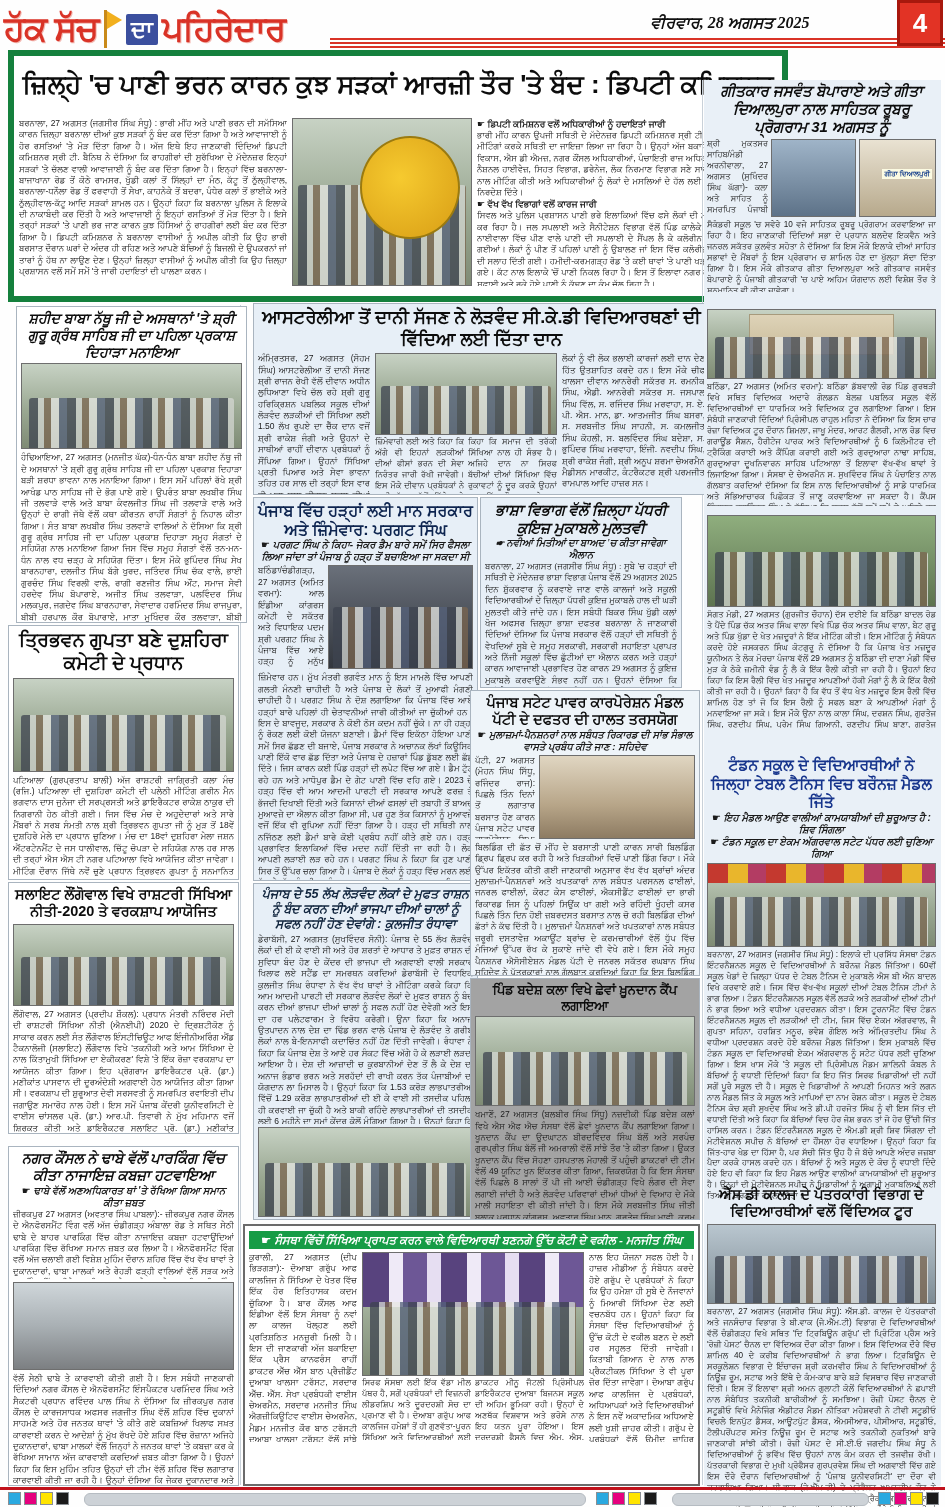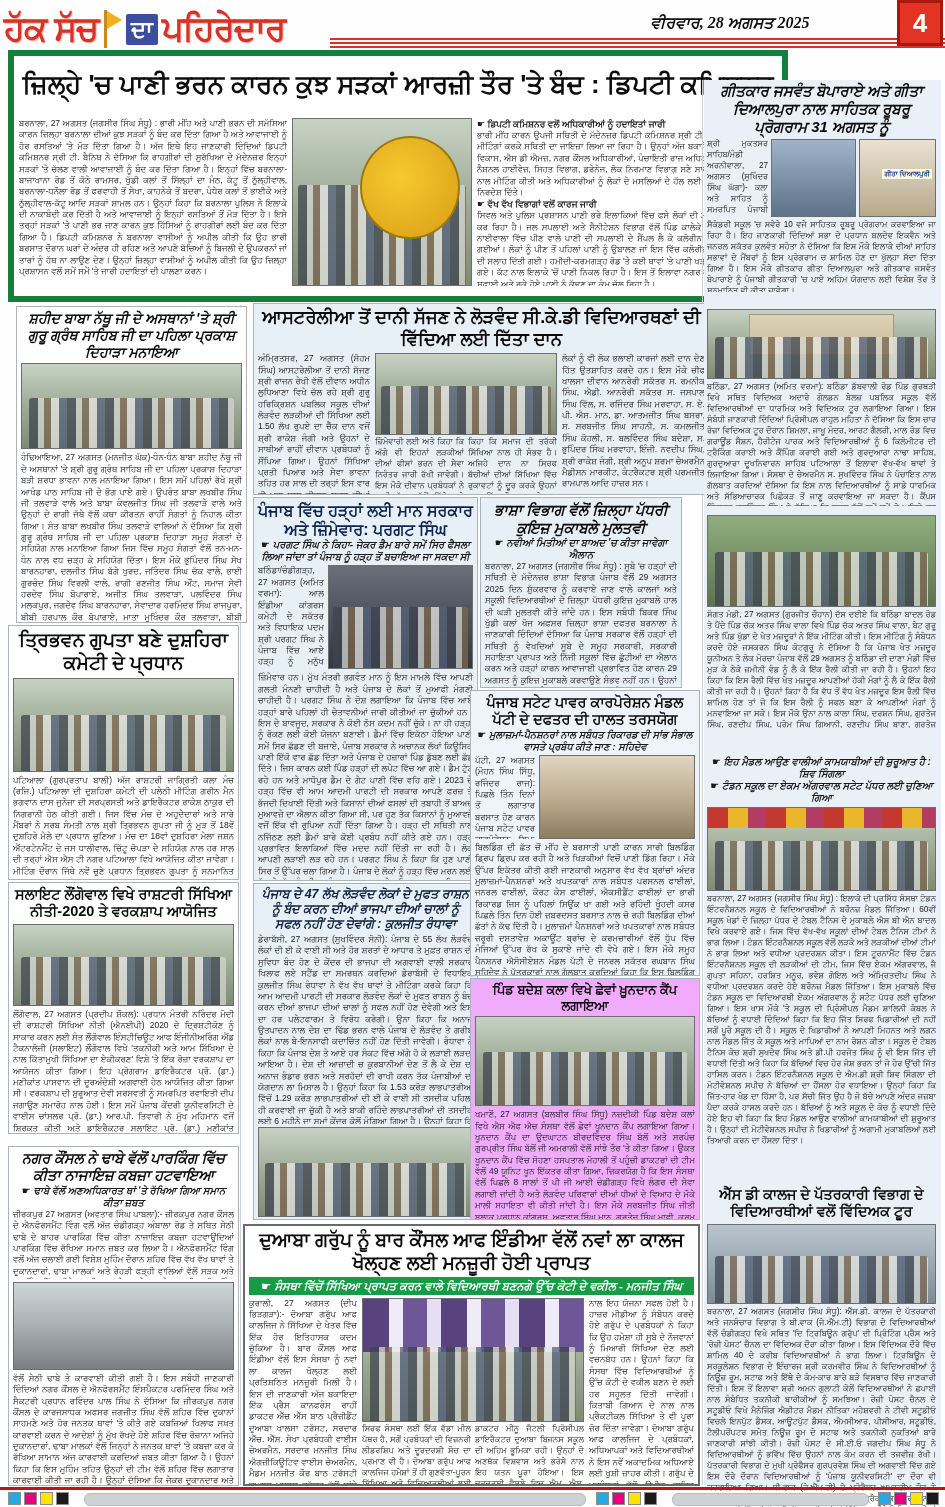--- a/index.html
+++ b/index.html
@@ -129,49 +129,48 @@
     <div class="hl" style="font-size:16px;color:#0e2550;">ਪੰਜਾਬ ਵਿੱਚ ਹੜ੍ਹਾਂ ਲਈ ਮਾਨ ਸਰਕਾਰ ਅਤੇ ਜ਼ਿੰਮੇਵਾਰ: ਪਰਗਟ ਸਿੰਘ</div>
     <div class="kick" style="font-size:10px;">☛ ਪਰਗਟ ਸਿੰਘ ਨੇ ਕਿਹਾ- ਜੇਕਰ ਡੈਮ ਬਾਰੇ ਸਮੇਂ ਸਿਰ ਫੈਸਲਾ ਲਿਆ ਜਾਂਦਾ ਤਾਂ ਪੰਜਾਬ ਨੂੰ ਹੜ੍ਹ ਤੋਂ ਬਚਾਇਆ ਜਾ ਸਕਦਾ ਸੀ</div>
     <div style="display:flex;gap:4px;margin-top:2px;">
       <div class="bt" style="width:66px;height:104px;">ਬਠਿੰਡਾ/ਚੰਡੀਗੜ੍ਹ, 27 ਅਗਸਤ (ਅਮਿਤ ਵਰਮਾ): ਆਲ ਇੰਡੀਆ ਕਾਂਗਰਸ ਕਮੇਟੀ ਦੇ ਸਕੱਤਰ ਅਤੇ ਵਿਧਾਇਕ ਪਦਮ ਸ਼੍ਰੀ ਪਰਗਟ ਸਿੰਘ ਨੇ ਪੰਜਾਬ ਵਿੱਚ ਆਏ ਹੜ੍ਹ ਨੂੰ ਮਨੁੱਖ ਦੁਆਰਾ ਬਣਾਇਆ ਦੱਸਿਆ ਹੈ। ਪੰਜਾਬ ਦੀ ਆਮ ਆਦਮੀ ਪਾਰਟੀ ਸਰਕਾਰ ਅਤੇ ਮੁੱਖ ਮੰਤਰੀ ਭਗਵੰਤ ਸਿੰਘ ਮਾਨ ਹੜ੍ਹਾਂ ਅਤੇ ਪੰਜਾਬ ਵਿੱਚ ਆਈ ਅਜਿਹੀ ਦੁਖਦਾਈ ਸਥਿਤੀ ਲਈ ਸਿੱਧੇ ਤੌਰ 'ਤੇ</div>
       <div class="ph dark people" style="flex:1;height:102px;"></div>
     </div>
     <div class="bt" style="height:208px;margin-top:3px;">ਜ਼ਿੰਮੇਵਾਰ ਹਨ। ਮੁੱਖ ਮੰਤਰੀ ਭਗਵੰਤ ਮਾਨ ਨੂੰ ਇਸ ਮਾਮਲੇ ਵਿੱਚ ਆਪਣੀ ਗਲਤੀ ਮੰਨਣੀ ਚਾਹੀਦੀ ਹੈ ਅਤੇ ਪੰਜਾਬ ਦੇ ਲੋਕਾਂ ਤੋਂ ਮੁਆਫੀ ਮੰਗਣੀ ਚਾਹੀਦੀ ਹੈ। ਪਰਗਟ ਸਿੰਘ ਨੇ ਦੋਸ਼ ਲਗਾਇਆ ਕਿ ਪੰਜਾਬ ਵਿੱਚ ਆਏ ਹੜ੍ਹਾਂ ਬਾਰੇ ਪਹਿਲਾਂ ਹੀ ਚੇਤਾਵਨੀਆਂ ਜਾਰੀ ਕੀਤੀਆਂ ਜਾ ਚੁੱਕੀਆਂ ਹਨ। ਇਸ ਦੇ ਬਾਵਜੂਦ, ਸਰਕਾਰ ਨੇ ਕੋਈ ਠੋਸ ਕਦਮ ਨਹੀਂ ਚੁੱਕੇ। ਨਾ ਹੀ ਹੜ੍ਹਾਂ ਨੂੰ ਰੋਕਣ ਲਈ ਕੋਈ ਯੋਜਨਾ ਬਣਾਈ। ਡੈਮਾਂ ਵਿੱਚ ਇਕੱਠਾ ਹੋਇਆ ਪਾਣੀ ਸਮੇਂ ਸਿਰ ਛੱਡਣ ਦੀ ਬਜਾਏ, ਪੰਜਾਬ ਸਰਕਾਰ ਨੇ ਅਚਾਨਕ ਲੱਖਾਂ ਕਿਊਸਿਕ ਪਾਣੀ ਇੱਕੋ ਵਾਰ ਛੱਡ ਦਿੱਤਾ ਅਤੇ ਪੰਜਾਬ ਦੇ ਹਜ਼ਾਰਾਂ ਪਿੰਡ ਡੁੱਬਣ ਲਈ ਛੱਡ ਦਿੱਤੇ। ਜਿਸ ਕਾਰਨ ਕਈ ਪਿੰਡ ਹੜ੍ਹਾਂ ਦੀ ਲਪੇਟ ਵਿੱਚ ਆ ਗਏ। ਡੈਮ ਟੁੱਟ ਰਹੇ ਹਨ ਅਤੇ ਮਾਧੋਪੁਰ ਡੈਮ ਦੇ ਗੇਟ ਪਾਣੀ ਵਿੱਚ ਵਹਿ ਗਏ। 2023 ਦੇ ਹੜ੍ਹ ਵਿੱਚ ਵੀ ਆਮ ਆਦਮੀ ਪਾਰਟੀ ਦੀ ਸਰਕਾਰ ਆਪਣੇ ਫਰਜ਼ ਤੋਂ ਭੱਜਦੀ ਦਿਖਾਈ ਦਿੱਤੀ ਅਤੇ ਕਿਸਾਨਾਂ ਦੀਆਂ ਫਸਲਾਂ ਦੀ ਤਬਾਹੀ ਤੋਂ ਬਾਅਦ ਮੁਆਵਜ਼ੇ ਦਾ ਐਲਾਨ ਕੀਤਾ ਗਿਆ ਸੀ, ਪਰ ਹੁਣ ਤੱਕ ਕਿਸਾਨਾਂ ਨੂੰ ਮੁਆਵਜ਼ੇ ਵਜੋਂ ਇੱਕ ਵੀ ਰੁਪਿਆ ਨਹੀਂ ਦਿੱਤਾ ਗਿਆ ਹੈ। ਹੜ੍ਹ ਦੀ ਸਥਿਤੀ ਨਾਲ ਨਜਿੱਠਣ ਲਈ ਡੈਮਾਂ ਬਾਰੇ ਕੋਈ ਪ੍ਰਬੰਧ ਨਹੀਂ ਕੀਤੇ ਗਏ ਹਨ। ਹੜ੍ਹ ਪ੍ਰਭਾਵਿਤ ਇਲਾਕਿਆਂ ਵਿੱਚ ਮਦਦ ਨਹੀਂ ਦਿੱਤੀ ਜਾ ਰਹੀ ਹੈ। ਲੋਕ ਆਪਣੀ ਲੜਾਈ ਲੜ ਰਹੇ ਹਨ। ਪਰਗਟ ਸਿੰਘ ਨੇ ਕਿਹਾ ਕਿ ਹੁਣ ਪਾਣੀ ਸਿਰ ਤੋਂ ਉੱਪਰ ਚਲਾ ਗਿਆ ਹੈ। ਪੰਜਾਬ ਦੇ ਲੋਕਾਂ ਨੂੰ ਹੜ੍ਹ ਵਿੱਚ ਮਰਨ ਲਈ ਛੱਡ ਕੇ, ਮੁੱਖ ਮੰਤਰੀ ਭਗਵੰਤ ਮਾਨ ਖੁਦ ਆਪਣੇ ਪਰਿਵਾਰ ਨਾਲ ਤਾਮਿਲਨਾਡੂ ਵਿੱਚ ਸੇਵਾ ਕਰ ਰਹੇ ਹਨ। ਕਾਂਗਰਸ ਇਸ ਸੰਕਟ ਵਿੱਚ ਪੰਜਾਬ ਦੇ ਲੋਕਾਂ ਦੇ ਨਾਲ ਹੈ।</div>
   </div>
 
   <div class="abs box tint" style="left:243px;top:883px;width:225px;height:337px;">
-    <div class="hl i" style="font-size:12.5px;color:#10243d;">ਪੰਜਾਬ ਦੇ 47 ਲੱਖ ਲੋੜਵੰਦ ਲੋਕਾਂ ਦੇ ਮੁਫਤ ਰਾਸ਼ਨ ਨੂੰ ਬੰਦ ਕਰਨ ਦੀਆਂ ਭਾਜਪਾ ਦੀਆਂ ਚਾਲਾਂ ਨੂੰ ਸਫਲ ਨਹੀਂ ਹੋਣ ਦੇਵਾਂਗੇ : ਕੁਲਜੀਤ ਰੰਧਾਵਾ</div>
+    <div class="hl i" style="font-size:12.5px;color:#10243d;">ਪੰਜਾਬ ਦੇ 55 ਲੱਖ ਲੋੜਵੰਦ ਲੋਕਾਂ ਦੇ ਮੁਫਤ ਰਾਸ਼ਨ ਨੂੰ ਬੰਦ ਕਰਨ ਦੀਆਂ ਭਾਜਪਾ ਦੀਆਂ ਚਾਲਾਂ ਨੂੰ ਸਫਲ ਨਹੀਂ ਹੋਣ ਦੇਵਾਂਗੇ : ਕੁਲਜੀਤ ਰੰਧਾਵਾ</div>
     <div class="bt" style="height:190px;margin-top:2px;">ਡੇਰਾਬੱਸੀ, 27 ਅਗਸਤ (ਸੁਖਵਿੰਦਰ ਸੋਨੀ): ਪੰਜਾਬ ਦੇ 55 ਲੱਖ ਲੋੜਵੰਦ ਲੋਕਾਂ ਦੀ ਈ ਕੇ ਵਾਈ ਸੀ ਅਤੇ ਹੋਰ ਸ਼ਰਤਾਂ ਦੇ ਆਧਾਰ ਤੇ ਮੁਫ਼ਤ ਰਾਸ਼ਨ ਦੀ ਸੁਵਿਧਾ ਬੰਦ ਹੋਣ ਦੇ ਕੇਂਦਰ ਦੀ ਭਾਜਪਾ ਦੀ ਅਗਵਾਈ ਵਾਲੀ ਸਰਕਾਰ ਖਿਲਾਫ ਲਏ ਸਟੈਂਡ ਦਾ ਸਮਰਥਨ ਕਰਦਿਆਂ ਡੇਰਾਬੱਸੀ ਦੇ ਵਿਧਾਇਕ ਕੁਲਜੀਤ ਸਿੰਘ ਰੰਧਾਵਾ ਨੇ ਵੱਖ ਵੱਖ ਥਾਵਾਂ ਤੇ ਮੀਟਿੰਗਾ ਕਰਕੇ ਕਿਹਾ ਕਿ ਆਮ ਆਦਮੀ ਪਾਰਟੀ ਦੀ ਸਰਕਾਰ ਲੋੜਵੰਦ ਲੋਕਾਂ ਦੇ ਮੁਫਤ ਰਾਸ਼ਨ ਨੂੰ ਬੰਦ ਕਰਨ ਦੀਆਂ ਭਾਜਪਾ ਦੀਆਂ ਚਾਲਾਂ ਨੂੰ ਸਫਲ ਨਹੀਂ ਹੋਣ ਦੇਵੇਗੀ ਅਤੇ ਇਸ ਦਾ ਹਰ ਪਲੇਟਫਾਰਮ ਤੇ ਵਿਰੋਧ ਕਰੇਗੀ। ਉਨਾ ਕਿਹਾ ਕਿ ਅਨਾਜ ਉਤਪਾਦਨ ਨਾਲ ਦੇਸ਼ ਦਾ ਢਿੱਡ ਭਰਨ ਵਾਲੇ ਪੰਜਾਬ ਦੇ ਲੋੜਵੰਦ ਤੇ ਗਰੀਬ ਲੋਕਾਂ ਨਾਲ ਬੇ-ਇਨਸਾਫੀ ਕਦਾਚਿੱਤ ਨਹੀਂ ਹੋਣ ਦਿੱਤੀ ਜਾਵੇਗੀ। ਰੰਧਾਵਾ ਨੇ ਕਿਹਾ ਕਿ ਪੰਜਾਬ ਦੇਸ਼ ਤੇ ਆਏ ਹਰ ਸੰਕਟ ਵਿੱਚ ਅੱਗੇ ਹੋ ਕੇ ਲੜਾਈ ਲੜਦਾ ਆਇਆ ਹੈ। ਦੇਸ਼ ਦੀ ਆਜ਼ਾਦੀ ਚ ਕੁਰਬਾਨੀਆਂ ਦੇਣ ਤੋਂ ਲੈ ਕੇ ਦੇਸ਼ ਦਾ ਅਨਾਜ ਭੰਡਾਰ ਭਰਨ ਅਤੇ ਸਰਹੱਦਾਂ ਦੀ ਰਾਖੀ ਕਰਨ ਤੱਕ ਪੰਜਾਬੀਆਂ ਦਾ ਯੋਗਦਾਨ ਲਾ ਮਿਸਾਲ ਹੈ। ਉਨ੍ਹਾਂ ਕਿਹਾ ਕਿ 1.53 ਕਰੋੜ ਲਾਭਪਾਤਰੀਆਂ ਵਿੱਚੋਂ 1.29 ਕਰੋੜ ਲਾਭਪਾਤਰੀਆਂ ਦੀ ਈ ਕੇ ਵਾਈ ਸੀ ਤਸਦੀਕ ਪਹਿਲਾਂ ਹੀ ਕਰਵਾਈ ਜਾ ਚੁੱਕੀ ਹੈ ਅਤੇ ਬਾਕੀ ਰਹਿੰਦੇ ਲਾਭਪਾਤਰੀਆਂ ਦੀ ਤਸਦੀਕ ਲਈ 6 ਮਹੀਨੇ ਦਾ ਸਮਾਂ ਕੇਂਦਰ ਕੋਲੋਂ ਮੰਗਿਆ ਗਿਆ ਹੈ। ਉਨ੍ਹਾਂ ਕਿਹਾ ਕਿ ਭਗਵੰਤ ਸਿੰਘ ਮਾਨ ਸਰਕਾਰ ਪੰਜਾਬ ਦੇ ਲੋੜਵੰਦ ਲੋਕਾਂ ਦੀਆਂ ਥਾਲੀਆਂ ਚੋਂ ਨਾ ਤਾਂ ਕੇਂਦਰ ਨੂੰ ਰੋਟੀ ਖੋਹਣ ਦੇਵੇਗੀ, ਨਾ ਹੀ ਉਨ੍ਹਾਂ ਦੇ ਚੁੱਲ੍ਹਿਆਂ ਦੀ ਅੱਗ ਬੁੱਝਣ ਦੇਵੇਗੀ।</div>
     <div class="ph people" style="height:88px;margin-top:3px;"></div>
   </div>
 
-  <div class="abs box tint" style="left:470px;top:497px;width:202px;height:191px;">
+  <div class="abs box tint" style="left:470px;top:497px;width:202px;height:191px;font-family:Liberation Serif, serif;">
     <div class="hl i" style="font-size:15px;">ਭਾਸ਼ਾ ਵਿਭਾਗ ਵੱਲੋਂ ਜ਼ਿਲ੍ਹਾ ਪੱਧਰੀ ਕੁਇਜ਼ ਮੁਕਾਬਲੇ ਮੁਲਤਵੀ</div>
     <div class="kick" style="font-size:10px;">☛ ਨਵੀਆਂ ਮਿਤੀਆਂ ਦਾ ਬਾਅਦ 'ਚ ਕੀਤਾ ਜਾਵੇਗਾ ਐਲਾਨ</div>
     <div class="bt" style="height:132px;">ਬਰਨਾਲਾ, 27 ਅਗਸਤ (ਜਗਸੀਰ ਸਿੰਘ ਸੰਧੂ) : ਸੂਬੇ 'ਚ ਹੜ੍ਹਾਂ ਦੀ ਸਥਿਤੀ ਦੇ ਮੱਦੇਨਜ਼ਰ ਭਾਸ਼ਾ ਵਿਭਾਗ ਪੰਜਾਬ ਵੱਲੋਂ 29 ਅਗਸਤ 2025 ਦਿਨ ਸ਼ੁੱਕਰਵਾਰ ਨੂੰ ਕਰਵਾਏ ਜਾਣ ਵਾਲੇ ਕਾਲਜਾਂ ਅਤੇ ਸਕੂਲੀ ਵਿਦਿਆਰਥੀਆਂ ਦੇ ਜ਼ਿਲ੍ਹਾ ਪੱਧਰੀ ਕੁਇਜ਼ ਮੁਕਾਬਲੇ ਹਾਲ ਦੀ ਘੜੀ ਮੁਲਤਵੀ ਕੀਤੇ ਜਾਂਦੇ ਹਨ। ਇਸ ਸਬੰਧੀ ਬਿਕਰ ਸਿੰਘ ਖੁੱਡੀ ਕਲਾਂ ਖੋਜ ਅਫਸਰ ਜ਼ਿਲ੍ਹਾ ਭਾਸ਼ਾ ਦਫਤਰ ਬਰਨਾਲਾ ਨੇ ਜਾਣਕਾਰੀ ਦਿੰਦਿਆਂ ਦੱਸਿਆ ਕਿ ਪੰਜਾਬ ਸਰਕਾਰ ਵੱਲੋਂ ਹੜ੍ਹਾਂ ਦੀ ਸਥਿਤੀ ਨੂੰ ਵੇਖਦਿਆਂ ਸੂਬੇ ਦੇ ਸਮੂਹ ਸਰਕਾਰੀ, ਸਰਕਾਰੀ ਸਹਾਇਤਾ ਪ੍ਰਾਪਤ ਅਤੇ ਨਿੱਜੀ ਸਕੂਲਾਂ ਵਿੱਚ ਛੁੱਟੀਆਂ ਦਾ ਐਲਾਨ ਕਰਨ ਅਤੇ ਹੜ੍ਹਾਂ ਕਾਰਨ ਆਵਾਜਾਈ ਪ੍ਰਭਾਵਿਤ ਹੋਣ ਕਾਰਨ 29 ਅਗਸਤ ਨੂੰ ਕੁਇਜ਼ ਮੁਕਾਬਲੇ ਕਰਵਾਉਣੇ ਸੰਭਵ ਨਹੀਂ ਹਨ। ਉਹਨਾਂ ਦੱਸਿਆ ਕਿ ਡਾਇਰੈਕਟਰ ਭਾਸ਼ਾ ਵਿਭਾਗ, ਪੰਜਾਬ ਵੱਲੋਂ ਪ੍ਰਾਪਤ ਹਦਾਇਤਾਂ ਦੇ ਮੱਦੇਨਜ਼ਰ ਵਿਭਾਗ ਦੇ ਜ਼ਿਲ੍ਹਾ ਪੱਧਰੀ ਕੁਇਜ਼ ਮੁਕਾਬਲੇ ਹਾਲ ਦੀ ਘੜੀ ਮੁਲਤਵੀ ਕੀਤੇ ਜਾਂਦੇ ਹਨ। ਮੁਕਾਬਲਿਆਂ ਦੀਆਂ ਨਵੀਆਂ ਤਾਰੀਕਾਂ ਦਾ ਐਲਾਨ ਬਾਅਦ ਵਿੱਚ ਕੀਤਾ ਜਾਵੇਗਾ। ਨਵੀਆਂ ਮਿਤੀਆਂ ਅਤੇ ਸਥਾਨ ਬਾਰੇ ਵੇਰਵੇ ਤੁਰੰਤ ਸੂਚਨਾ ਜਾਰੀ ਕੀਤੀ ਜਾਵੇਗੀ।</div>
   </div>
 
   <div class="abs box" style="left:470px;top:690px;width:230px;height:286px;background:#eef4f9;">
     <div class="hl" style="font-size:14.5px;">ਪੰਜਾਬ ਸਟੇਟ ਪਾਵਰ ਕਾਰਪੋਰੇਸ਼ਨ ਮੰਡਲ ਪੱਟੀ ਦੇ ਦਫਤਰ ਦੀ ਹਾਲਤ ਤਰਸਯੋਗ</div>
     <div class="kick" style="font-size:9.8px;">☛ ਮੁਲਾਜ਼ਮਾਂ-ਪੈਨਸ਼ਨਰਾਂ ਨਾਲ ਸਬੰਧਤ ਰਿਕਾਰਡ ਦੀ ਸਾਂਭ ਸੰਭਾਲ ਵਾਸਤੇ ਪ੍ਰਬੰਧ ਕੀਤੇ ਜਾਣ : ਸਹਿਦੇਵ</div>
     <div style="display:flex;gap:4px;margin-top:2px;">
       <div class="bt" style="width:60px;height:84px;">ਪੱਟੀ, 27 ਅਗਸਤ (ਮੋਹਨ ਸਿੰਘ ਸਿੱਧੂ, ਰਜਿੰਦਰ ਰਾਜ): ਪਿਛਲੇ ਤਿੰਨ ਦਿਨਾਂ ਤੋਂ ਲਗਾਤਾਰ ਬਰਸਾਤ ਹੋਣ ਕਾਰਨ ਪੰਜਾਬ ਸਟੇਟ ਪਾਵਰ ਕਾਰਪੋਰੇਸ਼ਨ ਲਿਮ: ਮੰਡਲ ਪੱਟੀ ਦੀ</div>
       <div class="ph indoor" style="flex:1;height:82px;"></div>
     </div>
     <div class="bt" style="height:142px;margin-top:3px;">ਬਿਲਡਿੰਗ ਦੀ ਛੱਤ ਚੋਂ ਮੀਂਹ ਦੇ ਬਰਸਾਤੀ ਪਾਣੀ ਕਾਰਨ ਸਾਰੀ ਬਿਲਡਿੰਗ ਡ੍ਰਿਪ ਡ੍ਰਿਪ ਕਰ ਰਹੀ ਹੈ ਅਤੇ ਖਿੜਕੀਆਂ ਵਿਚੋਂ ਪਾਣੀ ਡਿੱਗ ਰਿਹਾ। ਮੌਕੇ ਉੱਪਰ ਇਕੱਤਰ ਕੀਤੀ ਗਈ ਜਾਣਕਾਰੀ ਅਨੁਸਾਰ ਵੱਖ ਵੱਖ ਬ੍ਰਾਂਚਾਂ ਅੰਦਰ ਮੁਲਾਜ਼ਮਾਂ-ਪੈਨਸ਼ਨਰਾਂ ਅਤੇ ਖਪਤਕਾਰਾਂ ਨਾਲ ਸਬੰਧਤ ਪਰਸਨਲ ਫਾਈਲਾਂ, ਜਨਰਲ ਫਾਈਲਾਂ, ਕੋਰਟ ਕੇਸ ਫਾਈਲਾਂ, ਐਕਸੀਡੈਂਟ ਫਾਈਲਾਂ ਦਾ ਭਾਰੀ ਰਿਕਾਰਡ ਜਿਸ ਨੂੰ ਪਹਿਲਾਂ ਸਿਉਂਕ ਖਾ ਗਈ ਅਤੇ ਰਹਿੰਦੀ ਖੂੰਹਦੀ ਕਸਰ ਪਿਛਲੇ ਤਿੰਨ ਦਿਨ ਹੋਈ ਜ਼ਬਰਦਸਤ ਬਰਸਾਤ ਨਾਲ ਚੋ ਰਹੀ ਬਿਲਡਿੰਗ ਦੀਆਂ ਛੱਤਾਂ ਨੇ ਕੱਢ ਦਿੱਤੀ ਹੈ। ਮੁਲਾਜ਼ਮਾਂ ਪੈਨਸ਼ਨਰਾਂ ਅਤੇ ਖਪਤਕਾਰਾਂ ਨਾਲ ਸਬੰਧਤ ਜ਼ਰੂਰੀ ਦਸਤਾਵੇਜ਼ ਅਕਾਊਂਟ ਬ੍ਰਾਂਚ ਦੇ ਕਰਮਚਾਰੀਆਂ ਵੱਲੋਂ ਧੁੱਪ ਵਿੱਚ ਮੰਜਿਆਂ ਉੱਪਰ ਰੱਖ ਕੇ ਸੁਕਾਏ ਜਾਂਦੇ ਵੀ ਵੇਖੇ ਗਏ। ਇਸ ਮੌਕੇ ਸਮੂਹ ਪੈਨਸ਼ਨਰ ਐਸੋਸੀਏਸ਼ਨ ਮੰਡਲ ਪੱਟੀ ਦੇ ਜਨਰਲ ਸਕੱਤਰ ਰਘਬਾਨ ਸਿੰਘ ਸਹਿਦੇਵ ਨੇ ਪੱਤਰਕਾਰਾਂ ਨਾਲ ਗੱਲਬਾਤ ਕਰਦਿਆਂ ਕਿਹਾ ਕਿ ਇਸ ਬਿਲਡਿੰਗ ਦਾ ਨਿਰਮਾਣ ਹੋਇਆਂ ਲਗਭਗ 40 ਸਾਲ ਹੋ ਗਏ ਹਨ ਪਹਿਲਾਂ ਵੀ ਬਰਸਾਤਾਂ ਸਮੇਂ ਪਾਣੀ ਨਿਕਲ ਜਾਂਦਾ ਰਿਹਾ ਹੈ ਪਰ ਇਸ ਵਾਰੀ ਸਾਰੇ ਰਿਕਾਰਡ ਭਿੱਜ ਗਏ ਹਨ। ਸਿਵਲ ਵਿਭਾਗ ਵੱਲੋਂ ਸਮੇਂ ਸਮੇਂ ਇਸ ਬਿਲਡਿੰਗ ਦੀ ਸਾਂਭ ਸੰਭਾਲ ਵੱਲ ਕੋਈ ਧਿਆਨ ਨਾ ਦੇਣ ਕਾਰਨ ਅੱਜ ਇਸ ਬਿਲਡਿੰਗ ਦੀ ਹਾਲਤ ਤਰਸਯੋਗ ਬਣੀ ਹੋਈ ਹੈ। ਉਹਨਾਂ ਪੰਜਾਬ ਸਟੇਟ ਪਾਵਰ ਕਾਰਪੋਰੇਸ਼ਨ ਦੇ ਐਮ.ਡੀ ਤੋਂ ਮੰਗ ਕੀਤੀ ਕਿ ਮੰਡਲ ਦਫਤਰ ਪੱਟੀ ਬਿਲਡਿੰਗ ਦੀ ਸਾਂਭ ਸੰਭਾਲ ਵੱਲ ਖਾਸ ਧਿਆਨ ਦਿੱਤਾ ਜਾਵੇ ਤਾਂ ਜੋ ਮੁਲਾਜ਼ਮਾਂ ਦੀ ਜਾਨ ਮਾਲ ਦੀ ਰੱਖਿਆ ਅਤੇ ਮੁਲਾਜ਼ਮਾਂ-ਪੈਨਸ਼ਨਰਾਂ ਤੇ ਖਪਤਕਾਰਾਂ ਦੇ ਰਿਕਾਰਡ ਦੀ ਸਾਂਭ ਸੰਭਾਲ ਹੋ ਸਕੇ।</div>
   </div>
 
-  <div class="abs box" style="left:470px;top:978px;width:230px;height:242px;background:#f0abfc;">
+  <div class="abs box" style="left:470px;top:978px;width:230px;height:242px;background:#a3a3a3;">
     <div class="hl" style="font-size:13px;">ਪਿੰਡ ਬਦੇਸ਼ ਕਲਾ ਵਿਖੇ ਛੇਵਾਂ ਖ਼ੂਨਦਾਨ ਕੈਂਪ ਲਗਾਇਆ</div>
     <div class="ph people" style="height:88px;margin:3px 0;"></div>
     <div class="bt" style="height:118px;">ਖਮਾਣੋਂ, 27 ਅਗਸਤ (ਬਲਬੀਰ ਸਿੰਘ ਸਿੱਧੂ) ਨਜ਼ਦੀਕੀ ਪਿੰਡ ਬਦੇਸ਼ ਕਲਾਂ ਵਿਖੇ ਐਸ ਐਫ ਐਚ ਸੰਸਥਾ ਵੱਲੋਂ ਛੇਵਾਂ ਖੂਨਦਾਨ ਕੈਂਪ ਲਗਾਇਆ ਗਿਆ। ਖੂਨਦਾਨ ਕੈਂਪ ਦਾ ਉਦਘਾਟਨ ਬੀਰਦਵਿੰਦਰ ਸਿੰਘ ਬੱਲੋਂ ਅਤੇ ਸਰਪੰਚ ਗੁਰਪ੍ਰੀਤ ਸਿੰਘ ਬੱਲੋਂ ਜੀ ਅਮਰਾਲੀ ਵੱਲੋਂ ਸਾਂਝੇ ਤੌਰ 'ਤੇ ਕੀਤਾ ਗਿਆ। ਉਕਤ ਖੂਨਦਾਨ ਕੈਂਪ ਵਿੱਚ ਸੋਹਣਾ ਹਸਪਤਾਲ ਮੋਹਾਲੀ ਤੋਂ ਪਹੁੰਚੀ ਡਾਕਟਰਾਂ ਦੀ ਟੀਮ ਵੱਲੋਂ 49 ਯੂਨਿਟ ਖੂਨ ਇੱਕਤਰ ਕੀਤਾ ਗਿਆ, ਜ਼ਿਕਰਯੋਗ ਹੈ ਕਿ ਇਸ ਸੰਸਥਾ ਵੱਲੋਂ ਪਿਛਲੇ 8 ਸਾਲਾਂ ਤੋਂ ਪੀ ਜੀ ਆਈ ਚੰਡੀਗੜ੍ਹ ਵਿਖੇ ਲੰਗਰ ਦੀ ਸੇਵਾ ਲਗਾਈ ਜਾਂਦੀ ਹੈ ਅਤੇ ਲੋੜਵੰਦ ਪਰਿਵਾਰਾਂ ਦੀਆਂ ਧੀਆਂ ਦੇ ਵਿਆਹ ਦੇ ਮੌਕੇ ਮਾਲੀ ਸਹਾਇਤਾ ਵੀ ਕੀਤੀ ਜਾਂਦੀ ਹੈ। ਇਸ ਮੌਕੇ ਸਰਬਜੀਤ ਸਿੰਘ ਜੀਤੀ ਬਲਾਕ ਪ੍ਰਧਾਨ ਕਾਂਗਰਸ, ਅਵਤਾਰ ਸਿੰਘ ਮਾਨ, ਗੁਰਤੇਜ ਸਿੰਘ ਮਾਵੀ, ਕਰਮ ਸਿੰਘ ਮਾਨ, ਕਾਲਾ ਮਾਵੀ ਸਰਬਰ ਵਾਈਟ ਸੋਹਿੰਦਾ, ਹਰਮਨਜੀਤ ਸਿੰਘ, ਹਰਵਿੰਦਰ ਸਿੰਘ, ਗੁਰਬਚਨ ਸਿੰਘ, ਗੁਰਸੇਵਕ ਸਿੰਘ, ਚੰਨੀ ਪੱਗ ਅਮਰਾਲੀ ਅਤੇ ਪ੍ਰਦੀਪ ਰੁੜਕੀ ਆਦਿ ਹਾਜ਼ਰ ਸਨ।</div>
   </div>
 
   <div class="abs box" style="left:243px;top:1224px;width:457px;height:262px;border:2px solid #6b6b6b;">
-    <div class="hl" style="font-size:19px;">ਦੁਆਬਾ ਗਰੁੱਪ ਨੂੰ ਬਾਰ ਕੌਂਸਲ ਆਫ ਇੰਡੀਆ ਵੱਲੋਂ ਨਵਾਂ ਲਾ ਕਾਲਜ ਖੋਲ੍ਹਣ ਲਈ ਮਨਜ਼ੂਰੀ ਹੋਈ ਪ੍ਰਾਪਤ</div>
     <div class="kick band" style="height:18px;background:#169c46;font-size:11.5px;margin-top:2px;">☛ ਸੰਸਥਾ ਵਿੱਚੋਂ ਸਿੱਖਿਆ ਪ੍ਰਾਪਤ ਕਰਨ ਵਾਲੇ ਵਿਦਿਆਰਥੀ ਬਣਨਗੇ ਉੱਚ ਕੋਟੀ ਦੇ ਵਕੀਲ - ਮਨਜੀਤ ਸਿੰਘ</div>
     <div style="display:flex;gap:5px;margin-top:3px;height:190px;">
       <div class="bt" style="width:108px;">ਕੁਰਾਲੀ, 27 ਅਗਸਤ (ਦੀਪ ਭਿੜਗੜਾ):- ਦੋਆਬਾ ਗਰੁੱਪ ਆਫ ਕਾਲਜਿਜ ਨੇ ਸਿੱਖਿਆ ਦੇ ਖੇਤਰ ਵਿੱਚ ਇੱਕ ਹੋਰ ਇਤਿਹਾਸਕ ਕਦਮ ਚੁੱਕਿਆ ਹੈ। ਬਾਰ ਕੌਂਸਲ ਆਫ ਇੰਡੀਆ ਵੱਲੋਂ ਇਸ ਸੰਸਥਾ ਨੂੰ ਨਵਾਂ ਲਾ ਕਾਲਜ ਖੋਲ੍ਹਣ ਲਈ ਪ੍ਰਤਿਸ਼ਠਿਤ ਮਨਜ਼ੂਰੀ ਮਿਲੀ ਹੈ। ਇਸ ਦੀ ਜਾਣਕਾਰੀ ਅੱਜ ਬਕਾਇਦਾ ਇੱਕ ਪ੍ਰੈਸ ਕਾਨਫਰੰਸ ਰਾਹੀਂ ਡਾਕਟਰ ਐੱਚ ਐੱਸ ਬਾਠ ਪ੍ਰੈਜ਼ੀਡੈਂਟ ਦੁਆਬਾ ਖਾਲਸਾ ਟਰੱਸਟ, ਸਰਦਾਰ ਐੱਚ. ਐੱਸ. ਸੇਖਾ ਪ੍ਰਬੰਧਕੀ ਵਾਈਸ ਚੇਅਰਮੈਨ, ਸਰਦਾਰ ਮਨਜੀਤ ਸਿੰਘ ਐਗਜ਼ੀਕਿਊਟਿਵ ਵਾਈਸ ਚੇਅਰਮੈਨ, ਮੈਡਮ ਮਨਜੀਤ ਕੌਰ ਬਾਠ ਟਰੱਸਟੀ ਦੁਆਬਾ ਖਾਲਸਾ ਟਰੱਸਟ ਵੱਲੋਂ ਸਾਂਝੇ ਰੂਪ ਵਿੱਚ ਮੀਡੀਆ ਨੂੰ ਦਿੱਤੀ ਗਈ। ਇਸ ਮੌਕੇ ਹਾਜ਼ਰ ਮੀਡੀਆ ਨੂੰ ਸੰਬੋਧਨ ਕਰਦੇ ਹੋਏ ਉਹਨਾਂ ਨੇ ਕਿਹਾ ਇਹ ਉਪਲਬਧੀ ਨਾ</div>
       <div style="width:222px;">
         <div class="ph doabaph people" style="height:122px;"></div>
         <div class="caprow" style="margin-top:2px;height:62px;overflow:hidden;">
           <div class="bt" style="flex:1;font-size:8.2px;">ਸਿਰਫ ਸੰਸਥਾ ਲਈ ਇੱਕ ਵੱਡਾ ਮੀਲ ਪੱਥਰ ਹੈ, ਸਗੋਂ ਪ੍ਰਬੰਧਕਾਂ ਦੀ ਵਿਜ਼ਨਰੀ ਲੀਡਰਸ਼ਿਪ ਅਤੇ ਦੂਰਦਰਸ਼ੀ ਸੋਚ ਦਾ ਪ੍ਰਮਾਣ ਵੀ ਹੈ। ਦੋਆਬਾ ਗਰੁੱਪ ਆਫ ਕਾਲਜਿਜ ਹਮੇਸ਼ਾਂ ਤੋਂ ਹੀ ਗੁਣਵੱਤਾ-ਪੂਰਨ ਸਿੱਖਿਆ ਅਤੇ ਵਿਦਿਆਰਥੀਆਂ ਲਈ ਨਵੇਂ ਮੌਕੇ ਪ੍ਰਦਾਨ ਕਰਨ ਲਈ ਪ੍ਰਤੀਬੱਧ ਰਹੇ ਹਨ। ਇਸ ਪ੍ਰੋਜੈਕਟ ਦੀ ਸਫਲਤਾ ਵਿੱਚ</div>
           <div class="bt" style="flex:1;font-size:8.2px;">ਡਾਕਟਰ ਮੀਨੂ ਜੈਟਲੀ ਪ੍ਰਿੰਸੀਪਲ ਡਾਇਰੈਕਟਰ ਦੁਆਬਾ ਬਿਜਨਸ ਸਕੂਲ ਦੀ ਅਹਿਮ ਭੂਮਿਕਾ ਰਹੀ। ਉਨ੍ਹਾਂ ਦੇ ਅਣਥੱਕ ਵਿਸ਼ਵਾਸ ਅਤੇ ਭਰੋਸੇ ਨਾਲ ਇਹ ਯਤਨ ਪੂਰਾ ਹੋਇਆ। ਇਸ ਦੂਰਦਰਸ਼ੀ ਫੈਸਲੇ ਵਿਚ ਐਮ. ਐਸ. ਬਾਠ ਚੇਅਰਮੈਨ ਦੁਆਬਾ ਖਾਲਸਾ ਟਰੱਸਟ ਵੱਲੋਂ ਪੂਰਾ ਸਹਿਯੋਗ ਅਤੇ ਆਸ਼ੀਰਵਾਦ ਮਿਲਿਆ। ਉਨ੍ਹਾਂ ਦੇ ਉਤਸ਼ਾਹ</div>
         </div>
       </div>
@@ -197,20 +196,21 @@
       <div class="ph temple people" style="height:68px;margin:3px 0;"></div>
       <div class="bt" style="height:124px;font-size:8.2px;">ਬਠਿੰਡਾ, 27 ਅਗਸਤ (ਅਮਿਤ ਵਰਮਾ): ਬਠਿੰਡਾ ਡੱਬਵਾਲੀ ਰੋਡ ਪਿੰਡ ਗੁਰਥੜੀ ਵਿਖੇ ਸਥਿਤ ਵਿਦਿਅਕ ਅਦਾਰੇ ਗੋਲਡਨ ਬੇਲਜ਼ ਪਬਲਿਕ ਸਕੂਲ ਵੱਲੋਂ ਵਿਦਿਆਰਥੀਆਂ ਦਾ ਧਾਰਮਿਕ ਅਤੇ ਵਿਦਿਅਕ ਟੂਰ ਲਗਾਇਆ ਗਿਆ। ਇਸ ਸੰਬੰਧੀ ਜਾਣਕਾਰੀ ਦਿੰਦਿਆਂ ਪ੍ਰਿੰਸੀਪਲ ਰਾਹੁਲ ਮਹਿਤਾ ਨੇ ਦੱਸਿਆ ਕਿ ਇਸ ਚਾਰ ਰੋਜ਼ਾ ਵਿਦਿਅਕ ਟੂਰ ਦੌਰਾਨ ਸ਼ਿਮਲਾ, ਜਾਖੂ ਮੰਦਰ, ਆਰਟ ਗੈਲਰੀ, ਮਾਲ ਰੋਡ ਵਿਚ ਗਰਾਊਂਡ ਸੈਸ਼ਨ, ਹੈਰੀਟੇਜ ਪਾਰਕ ਅਤੇ ਵਿਦਿਆਰਥੀਆਂ ਨੂੰ 6 ਕਿਲੋਮੀਟਰ ਦੀ ਟ੍ਰੈਕਿੰਗ ਕਰਾਈ ਅਤੇ ਕੈਂਪਿੰਗ ਕਰਾਈ ਗਈ ਅਤੇ ਗੁਰਦੁਆਰਾ ਨਾਢਾ ਸਾਹਿਬ, ਗੁਰਦੁਆਰਾ ਦੂਖਨਿਵਾਰਨ ਸਾਹਿਬ ਪਟਿਆਲਾ ਤੋਂ ਇਲਾਵਾ ਵੱਖ-ਵੱਖ ਥਾਵਾਂ ਤੇ ਲਿਜਾਇਆ ਗਿਆ। ਸੰਸਥਾ ਦੇ ਚੇਅਰਮੈਨ ਸ. ਸੁਖਵਿੰਦਰ ਸਿੰਘ ਨੇ ਪੰਚਾਇਤ ਨਾਲ ਗੱਲਬਾਤ ਕਰਦਿਆਂ ਦੱਸਿਆ ਕਿ ਇਸ ਨਾਲ ਵਿਦਿਆਰਥੀਆਂ ਨੂੰ ਸਾਡੇ ਧਾਰਮਿਕ ਅਤੇ ਸੱਭਿਆਚਾਰਕ ਪਿਛੋਕੜ ਤੋਂ ਜਾਣੂ ਕਰਵਾਇਆ ਜਾ ਸਕਦਾ ਹੈ। ਕੈਂਪਸ ਇੰਚਾਰਜ ਜਗਵਿੰਦਰ ਸਿੰਘ ਨੇ ਦੱਸਿਆ ਕਿ ਸਕੂਲ ਵੱਲੋਂ ਸਮੇਂ-ਸਮੇਂ ਤੇ ਅਜਿਹੇ ਟੂਰ ਲਗਾ ਕੇ ਵਿਦਿਆਰਥੀਆਂ ਦੀ ਜਾਣਕਾਰੀ ਵਿੱਚ ਵਾਧਾ ਕੀਤਾ ਜਾਂਦਾ ਹੈ। ਇਸ ਟੂਰ ਵਿੱਚ ਵਿਦਿਆਰਥੀਆਂ ਦੇ ਨਾਲ ਮੈਡਮ ਸਰਬਜੀਤ ਕੌਰ ਅਤੇ ਕਰੂਨਾ ਸ਼ਾਮਿਲ ਸਨ।</div>
     </div>
 
     <div style="position:absolute;left:3px;top:432px;width:229px;">
       <div class="ph people" style="height:90px;margin:3px 0;background:linear-gradient(180deg,#8fae7e,#5d7350);"></div>
       <div class="bt" style="height:118px;font-size:8.2px;">ਸੰਗਤ ਮੰਡੀ, 27 ਅਗਸਤ (ਗੁਰਜੀਤ ਚੌਹਾਨ) ਦੱਸ ਦਈਏ ਕਿ ਬਠਿੰਡਾ ਬਾਦਲ ਰੋਡ ਤੇ ਪੈਂਦੇ ਪਿੰਡ ਚੱਕ ਅਤਰ ਸਿੰਘ ਵਾਲਾ ਵਿਖੇ ਪਿੰਡ ਚੱਕ ਅਤਰ ਸਿੰਘ ਵਾਲਾ, ਬੇਟ ਗੁਰੂ ਅਤੇ ਪਿੰਡ ਖੁੱਡਾ ਦੇ ਖੇਤ ਮਜ਼ਦੂਰਾਂ ਨੇ ਇੱਕ ਮੀਟਿੰਗ ਕੀਤੀ। ਇਸ ਮੀਟਿੰਗ ਨੂੰ ਸੰਬੋਧਨ ਕਰਦੇ ਹੋਏ ਜਸਕਰਨ ਸਿੰਘ ਕੋਟਗੁਰੂ ਨੇ ਦੱਸਿਆ ਹੈ ਕਿ ਪੰਜਾਬ ਖੇਤ ਮਜ਼ਦੂਰ ਯੂਨੀਅਨ ਤੇ ਲੋਕ ਮੋਰਚਾ ਪੰਜਾਬ ਵੱਲੋਂ 29 ਅਗਸਤ ਨੂੰ ਬਠਿੰਡਾ ਦੀ ਦਾਣਾ ਮੰਡੀ ਵਿੱਚ ਮੁੜ ਕੇ ਠੇਕੇ ਜ਼ਮੀਨੀ ਵੰਡ ਨੂੰ ਲੈ ਕੇ ਇੱਕ ਰੈਲੀ ਕੀਤੀ ਜਾ ਰਹੀ ਹੈ। ਉਹਨਾਂ ਇਹ ਕਿਹਾ ਕਿ ਇਸ ਰੈਲੀ ਵਿੱਚ ਖੇਤ ਮਜ਼ਦੂਰ ਆਪਣੀਆਂ ਹੱਕੀ ਮੰਗਾਂ ਨੂੰ ਲੈ ਕੇ ਇੱਕ ਰੈਲੀ ਕੀਤੀ ਜਾ ਰਹੀ ਹੈ। ਉਹਨਾਂ ਕਿਹਾ ਹੈ ਕਿ ਵੱਧ ਤੋਂ ਵੱਧ ਖੇਤ ਮਜ਼ਦੂਰ ਇਸ ਰੈਲੀ ਵਿੱਚ ਸ਼ਾਮਿਲ ਹੋਣ ਤਾਂ ਜੋ ਕਿ ਇਸ ਰੈਲੀ ਨੂੰ ਸਫਲ ਬਣਾ ਕੇ ਆਪਣੀਆਂ ਮੰਗਾਂ ਨੂੰ ਮਨਵਾਇਆ ਜਾ ਸਕੇ। ਇਸ ਮੌਕੇ ਉਨਾ ਨਾਲ ਕਾਲਾ ਸਿੰਘ, ਦਰਸ਼ਨ ਸਿੰਘ, ਗੁਰਤੇਜ ਸਿੰਘ, ਰਣਦੀਪ ਸਿੰਘ, ਪ੍ਰੇਮ ਸਿੰਘ ਗਿਆਨੀ, ਰਣਦੀਪ ਸਿੰਘ ਬਾਣਾ, ਗੁਰਤੇਜ ਸਿੰਘ, ਨਾਨਕ ਸਿੰਘ, ਜਸਕਰਨ ਸਿੰਘ ਕੋਟਗੁਰੂ ਆਦਿ ਵੱਡੀ ਗਿਣਤੀ ਵਿੱਚ ਖੇਤ ਮਜ਼ਦੂਰ ਹਾਜ਼ਰ ਸਨ।</div>
     </div>
 
     <div style="position:absolute;left:3px;top:676px;width:229px;">
+      <div class="hl" style="font-size:15.5px;color:#16348c;">ਟੰਡਨ ਸਕੂਲ ਦੇ ਵਿਦਿਆਰਥੀਆਂ ਨੇ ਜਿਲ੍ਹਾ ਟੇਬਲ ਟੈਨਿਸ ਵਿਚ ਬਰੌਨਜ਼ ਮੈਡਲ ਜਿੱਤੇ</div>
       <div class="kick" style="font-size:10px;">☛ ਇਹ ਮੈਡਲ ਆਉਣ ਵਾਲੀਆਂ ਕਾਮਯਾਬੀਆਂ ਦੀ ਸ਼ੁਰੂਆਤ ਹੈ : ਸ਼ਿਵ ਸਿੰਗਲਾ</div>
       <div class="kick" style="font-size:10px;">☛ ਟੰਡਨ ਸਕੂਲ ਦਾ ਏਕਮ ਅੱਗਰਵਾਲ ਸਟੇਟ ਪੱਧਰ ਲਈ ਚੁਣਿਆ ਗਿਆ</div>
       <div class="ph bannerph people" style="height:82px;margin:3px 0;"></div>
       <div class="bt" style="height:300px;font-size:8.2px;">ਬਰਨਾਲਾ, 27 ਅਗਸਤ (ਜਗਸੀਰ ਸਿੰਘ ਸੰਧੂ) : ਇਲਾਕੇ ਦੀ ਪ੍ਰਸਿੱਧ ਸੰਸਥਾ ਟੰਡਨ ਇੰਟਰਨੈਸ਼ਨਲ ਸਕੂਲ ਦੇ ਵਿਦਿਆਰਥੀਆਂ ਨੇ ਬਰੌਨਜ਼ ਮੈਡਲ ਜਿੱਤਿਆ। 60ਵੀਂ ਸਕੂਲ ਖੇਡਾਂ ਦੇ ਜ਼ਿਲ੍ਹਾ ਪੱਧਰ ਦੇ ਟੇਬਲ ਟੈਨਿਸ ਦੇ ਮੁਕਾਬਲੇ ਐਸ ਬੀ ਐਨ ਬਾਦਲ ਵਿਖੇ ਕਰਵਾਏ ਗਏ। ਜਿਸ ਵਿੱਚ ਵੱਖ-ਵੱਖ ਸਕੂਲਾਂ ਦੀਆਂ ਟੇਬਲ ਟੈਨਿਸ ਟੀਮਾਂ ਨੇ ਭਾਗ ਲਿਆ। ਟੰਡਨ ਇੰਟਰਨੈਸ਼ਨਲ ਸਕੂਲ ਵੱਲੋਂ ਲੜਕੇ ਅਤੇ ਲੜਕੀਆਂ ਦੀਆਂ ਟੀਮਾਂ ਨੇ ਭਾਗ ਲਿਆ ਅਤੇ ਵਧੀਆ ਪ੍ਰਦਰਸ਼ਨ ਕੀਤਾ। ਇਸ ਟੂਰਨਾਮੈਂਟ ਵਿੱਚ ਟੰਡਨ ਇੰਟਰਨੈਸ਼ਨਲ ਸਕੂਲ ਦੀ ਲੜਕੀਆਂ ਦੀ ਟੀਮ, ਜਿਸ ਵਿੱਚ ਏਕਮ ਅੱਗਰਵਾਲ, ਜੈ ਗੁਪਤਾ ਸਹਿਨਾ, ਹਰਸ਼ਿਤ ਮਨੂਰ, ਭਵੇਸ਼ ਗੋਇਲ ਅਤੇ ਅੰਮ੍ਰਿਤਦੀਪ ਸਿੰਘ ਨੇ ਵਧੀਆ ਪ੍ਰਦਰਸ਼ਨ ਕਰਦੇ ਹੋਏ ਬਰੌਨਜ਼ ਮੈਡਲ ਜਿੱਤਿਆ। ਇਸ ਮੁਕਾਬਲੇ ਵਿੱਚ ਟੰਡਨ ਸਕੂਲ ਦਾ ਵਿਦਿਆਰਥੀ ਏਕਮ ਅੱਗਰਵਾਲ ਨੂੰ ਸਟੇਟ ਪੱਧਰ ਲਈ ਚੁਣਿਆ ਗਿਆ। ਇਸ ਖਾਸ ਮੌਕੇ 'ਤੇ ਸਕੂਲ ਦੀ ਪ੍ਰਿੰਸੀਪਲ ਮੈਡਮ ਸ਼ਾਲਿਨੀ ਕੰਬਲ ਨੇ ਬੱਚਿਆਂ ਨੂੰ ਵਧਾਈ ਦਿੰਦਿਆਂ ਕਿਹਾ ਕਿ ਇਹ ਜਿੱਤ ਸਿਰਫ ਖਿਡਾਰੀਆਂ ਦੀ ਨਹੀਂ ਸਗੋਂ ਪੂਰੇ ਸਕੂਲ ਦੀ ਹੈ। ਸਕੂਲ ਦੇ ਖਿਡਾਰੀਆਂ ਨੇ ਆਪਣੀ ਮਿਹਨਤ ਅਤੇ ਲਗਨ ਨਾਲ ਮੈਡਲ ਜਿੱਤ ਕੇ ਸਕੂਲ ਅਤੇ ਮਾਪਿਆਂ ਦਾ ਨਾਮ ਰੋਸ਼ਨ ਕੀਤਾ। ਸਕੂਲ ਦੇ ਟੇਬਲ ਟੈਨਿਸ ਕੋਚ ਸ਼੍ਰੀ ਸੁਖਦੇਵ ਸਿੰਘ ਅਤੇ ਡੀ.ਪੀ ਹਰਜੋਤ ਸਿੰਘ ਨੂੰ ਵੀ ਇਸ ਜਿੱਤ ਦੀ ਵਧਾਈ ਦਿੱਤੀ ਅਤੇ ਕਿਹਾ ਕਿ ਬੱਚਿਆਂ ਵਿਚ ਹੋਰ ਜੋਸ਼ ਭਰਨ ਤਾਂ ਜੋ ਹੋਰ ਉੱਚੀ ਜਿੱਤ ਹਾਸਿਲ ਕਰਨ। ਟੰਡਨ ਇੰਟਰਨੈਸ਼ਨਲ ਸਕੂਲ ਦੇ ਐਮ.ਡੀ ਸ਼੍ਰੀ ਸ਼ਿਵ ਸਿੰਗਲਾ ਦੀ ਮੋਟੀਵੇਸ਼ਨਲ ਸਪੀਚ ਨੇ ਬੱਚਿਆਂ ਦਾ ਹੌਂਸਲਾ ਹੋਰ ਵਧਾਇਆ। ਉਨ੍ਹਾਂ ਕਿਹਾ ਕਿ ਜਿੱਤ-ਹਾਰ ਖੇਡ ਦਾ ਹਿੱਸਾ ਹੈ, ਪਰ ਸੱਚੀ ਜਿੱਤ ਉਹ ਹੈ ਜੋ ਬੱਚੇ ਆਪਣੇ ਅੰਦਰ ਜਜ਼ਬਾ ਪੈਦਾ ਕਰਕੇ ਹਾਸਲ ਕਰਦੇ ਹਨ। ਬੱਚਿਆਂ ਨੂੰ ਅਤੇ ਸਕੂਲ ਦੇ ਕੋਚ ਨੂੰ ਵਧਾਈ ਦਿੰਦੇ ਹੋਏ ਇਹ ਵੀ ਕਿਹਾ ਕਿ ਇਹ ਮੈਡਲ ਆਉਣ ਵਾਲੀਆਂ ਕਾਮਯਾਬੀਆਂ ਦੀ ਸ਼ੁਰੂਆਤ ਹੈ। ਉਨ੍ਹਾਂ ਦੀ ਮੋਟੀਵੇਸ਼ਨਲ ਸਪੀਚ ਨੇ ਖਿਡਾਰੀਆਂ ਨੂੰ ਅਗਾਮੀ ਮੁਕਾਬਲਿਆਂ ਲਈ ਤਿਆਰੀ ਕਰਨ ਦਾ ਹੌਂਸਲਾ ਦਿੱਤਾ।</div>
     </div>
 
     <div style="position:absolute;left:3px;top:1106px;width:229px;">
       <div class="hl" style="font-size:14.5px;">ਐੱਸ ਡੀ ਕਾਲਜ ਦੇ ਪੱਤਰਕਾਰੀ ਵਿਭਾਗ ਦੇ ਵਿਦਿਆਰਥੀਆਂ ਵਲੋਂ ਵਿੱਦਿਅਕ ਟੂਰ</div>
       <div class="ph people" style="height:78px;margin:3px 0;background:linear-gradient(180deg,#b9c6cf,#7d8b94);"></div>
       <div class="bt" style="height:206px;font-size:8.2px;">ਬਰਨਾਲਾ, 27 ਅਗਸਤ (ਜਗਸੀਰ ਸਿੰਘ ਸੰਧੂ): ਐੱਸ.ਡੀ. ਕਾਲਜ ਦੇ ਪੱਤਰਕਾਰੀ ਅਤੇ ਜਨਸੰਚਾਰ ਵਿਭਾਗ ਤੇ ਬੀ.ਵਾਕ (ਜੇ.ਐੱਮ.ਟੀ) ਵਿਭਾਗ ਦੇ ਵਿਦਿਆਰਥੀਆਂ ਵੱਲੋਂ ਚੰਡੀਗੜ੍ਹ ਵਿਖੇ ਸਥਿਤ 'ਦਿ ਟ੍ਰਿਬਿਊਨ ਗਰੁੱਪ' ਦੀ ਪ੍ਰਿੰਟਿੰਗ ਪ੍ਰੈਸ ਅਤੇ 'ਰੋਜ਼ੀ ਪੋਸਟ' ਚੈਨਲ ਦਾ ਵਿੱਦਿਅਕ ਦੌਰਾ ਕੀਤਾ ਗਿਆ। ਇਸ ਵਿੱਦਿਅਕ ਦੌਰੇ ਵਿੱਚ ਸ਼ਾਮਿਲ 40 ਦੇ ਕਰੀਬ ਵਿਦਿਆਰਥੀਆਂ ਨੇ ਭਾਗ ਲਿਆ। ਟ੍ਰਿਬਿਊਨ ਦੇ ਸਰਕੂਲੇਸ਼ਨ ਵਿਭਾਗ ਦੇ ਇੰਚਾਰਜ ਸ਼੍ਰੀ ਕਰਮਵੀਰ ਸਿੰਘ ਨੇ ਵਿਦਿਆਰਥੀਆਂ ਨੂੰ ਨਿਊਜ਼ ਰੂਮ, ਸਟਾਫ ਅਤੇ ਇੱਥੇ ਦੇ ਕੰਮ-ਕਾਰ ਬਾਰੇ ਬੜੇ ਵਿਸਥਾਰ ਵਿੱਚ ਜਾਣਕਾਰੀ ਦਿੱਤੀ। ਇਸ ਤੋਂ ਇਲਾਵਾ ਸ਼੍ਰੀ ਅਮਨ ਗੁਲਾਟੀ ਕੋਲੋਂ ਵਿਦਿਆਰਥੀਆਂ ਨੇ ਛਪਾਈ ਨਾਲ ਸੰਬੰਧਿਤ ਤਕਨੀਕੀ ਬਾਰੀਕੀਆਂ ਨੂੰ ਸਮਝਿਆ। ਰੋਜ਼ੀ ਪੋਸਟ ਚੈਨਲ ਦੇ ਸਟੂਡੀਓ ਵਿਖੇ ਮੈਨੇਜਿੰਗ ਐਡੀਟਰ ਮੈਡਮ ਨੀਤਿਕਾ ਮਹੇਸ਼ਵਰੀ ਨੇ ਟੀਵੀ ਸਟੂਡੀਓ ਵਿਚਲੇ ਇਨਪੁੱਟ ਡੈਸਕ, ਆਊਟਪੁੱਟ ਡੈਸਕ, ਐਮਸੀਆਰ, ਪੀਸੀਆਰ, ਸਟੂਡੀਓ, ਟੈਲੀਪਰੋਂਪਟਰ ਸਮੇਤ ਨਿਊਜ਼ ਰੂਮ ਦੇ ਸਟਾਫ ਅਤੇ ਤਕਨੀਕੀ ਨੁਕਤਿਆਂ ਬਾਰੇ ਜਾਣਕਾਰੀ ਸਾਂਝੀ ਕੀਤੀ। ਰੋਜ਼ੀ ਪੋਸਟ ਦੇ ਸੀ.ਈ.ਓ ਜਗਦੀਪ ਸਿੰਘ ਸੰਧੂ ਨੇ ਵਿਦਿਆਰਥੀਆਂ ਨੂੰ ਭਵਿੱਖ ਵਿੱਚ ਉਹਨਾਂ ਨਾਲ ਕੰਮ ਕਰਨ ਦੀ ਤਜਵੀਜ਼ ਰੱਖੀ। ਪੱਤਰਕਾਰੀ ਵਿਭਾਗ ਦੇ ਮੁਖੀ ਪ੍ਰੋਫੈਸਰ ਗੁਰਪ੍ਰਵੇਸ਼ ਸਿੰਘ ਦੀ ਅਗਵਾਈ ਵਿੱਚ ਗਏ ਇਸ ਦੌਰੇ ਦੌਰਾਨ ਵਿਦਿਆਰਥੀਆਂ ਨੂੰ 'ਪੰਜਾਬ ਯੂਨੀਵਰਸਿਟੀ' ਦਾ ਦੌਰਾ ਵੀ ਕਰਵਾਇਆ ਗਿਆ। ਬੀ.ਵਾਕ (ਜੇ.ਐੱਮ.ਟੀ) ਦੇ ਪ੍ਰੋਫੈਸਰ ਅਮਨਦੀਪ ਕੌਰ ਨੇ ਕਿਹਾ ਕਿ ਥਿਊਰੀ ਦੀ ਪੜ੍ਹਾਈ ਦੇ ਨਾਲ-ਨਾਲ ਚੀਜ਼ਾਂ ਨੂੰ ਪ੍ਰੈਕਟੀਕਲ ਤਰੀਕੇ ਨਾਲ ਸਮਝਣਾ ਵੀ 즈ਰੂਰੀ ਹੁੰਦਾ ਹੈ, ਇਸ ਲਈ ਅਜਿਹੇ ਵਿੱਦਿਅਕ ਦੌਰੇ ਵਿਦਿਆਰਥੀਆਂ ਲਈ ਨਵੇਂ ਤਜਰਬੇ ਹਾਸਿਲ ਕਰਨ ਦਾ ਚੰਗਾ ਜ਼ਰੀਆ ਹਨ। ਉਹਨਾਂ ਇਸ ਵਿੱਦਿਅਕ ਟੂਰ ਲਈ ਦੋਵੇਂ ਮੀਡੀਆ ਅਦਾਰਿਆਂ ਦਾ ਧੰਨਵਾਦ ਕੀਤਾ। ਵਿਦਿਆਰਥੀਆਂ ਨੇ ਕਾਲਜ ਦੇ ਇਸ ਉਪਰਾਲੇ ਦੀ ਪ੍ਰਸ਼ੰਸਾ ਕਰਦਿਆਂ ਪ੍ਰਿੰ. ਡਾ. ਰਮਾ ਸ਼ਰਮਾ ਦਾ ਸ਼ੁਕਰੀਆ ਕੀਤਾ। ਇਸ ਮੌਕੇ ਪੱਤਰਕਾਰੀ ਅਤੇ ਜਨਸੰਚਾਰ ਵਿਭਾਗ ਦੇ ਪ੍ਰੋਫੈਸਰ ਲਖਵੀਰ ਸਿੰਘ, ਪ੍ਰੋਫੈਸਰ ਕੁਲਦੀਪ ਸਿੰਘ ਅਤੇ ਤਕਨੀਕੀ ਸਹਾਇਕ ਅੰਮ੍ਰਿਤਪਾਲ ਸਿੰਘ ਢੱਗਾ ਵੀ ਹਾਜ਼ਰ ਰਹੇ।</div>

